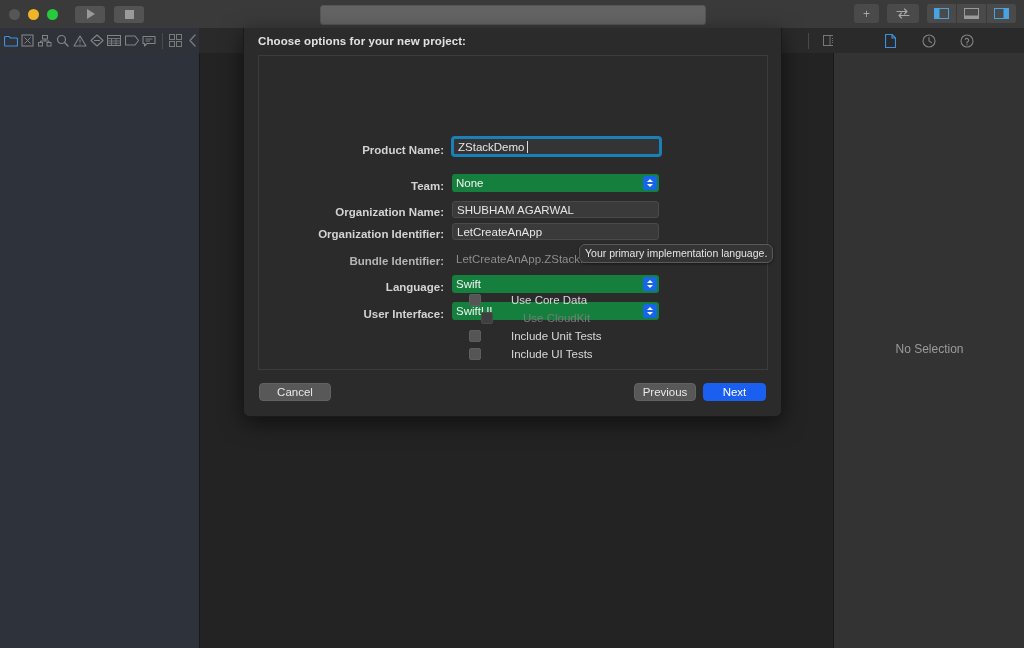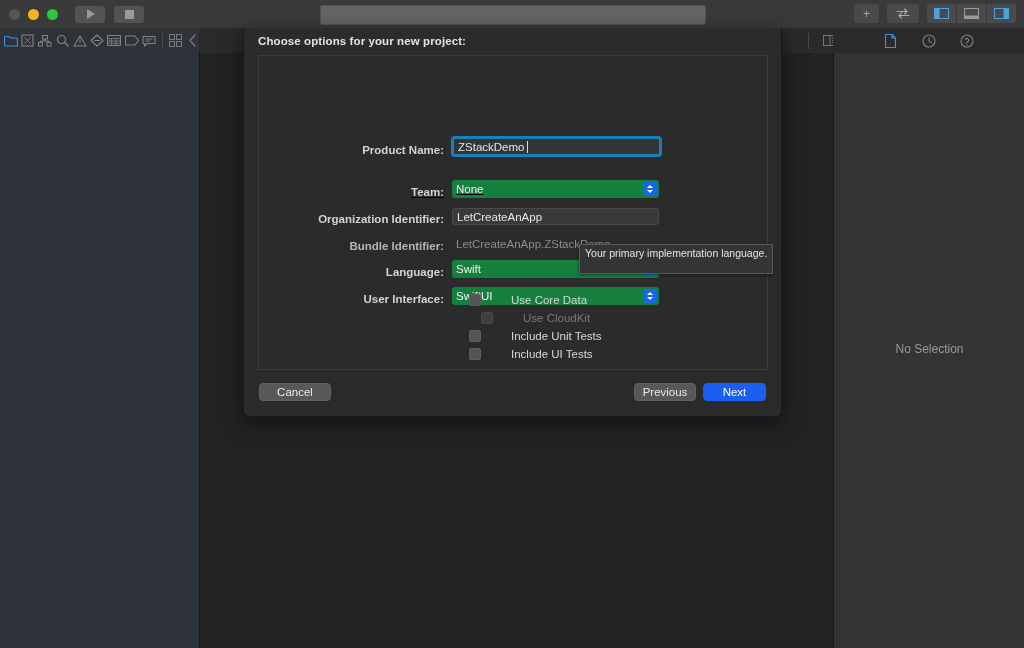--- a/index.html
+++ b/index.html
@@ -311,24 +311,24 @@
     border-right: 3px solid transparent;
   }
   .chev-up { border-bottom: 3px solid #ffffff; }
   .chev-dn { border-top: 3px solid #ffffff; }
 
   .tooltip {
     position: absolute;
     left: 578px; top: 244px;
     background: #343434;
     border: 1px solid #5a5a5a;
-    border-radius: 0;
+    border-radius: 6px;
     color: #e4e4e4;
     font-size: 10.5px;
-    padding: 2px 5px 14px 5px;
+    padding: 2px 5px 3px 5px;
     white-space: nowrap;
     box-shadow: 0 1px 3px rgba(0,0,0,0.5);
     z-index: 20;
   }
 
   .checks {
     position: absolute;
     left: 210px; top: 236px;
   }
   .chk-row {
@@ -554,35 +554,43 @@
         <div class="row">
           <div class="lab">Product Name:</div>
           <div class="ctl">
             <div class="textfield focused">
               <span>ZStackDemo </span>
                 <span class="caret"></span>
             </div>
           </div>
         </div>
 
-        <div class="row" style="margin-top:20px;text-decoration:underline;">
+        <div class="row" style="margin-top:14px;">
           <div class="lab">Team:</div>
           <div class="ctl">
             <div class="popup">
               <span>None</span>
               <span class="arrows">
                 <span class="chev-up"></span>
                 <span class="chev-dn"></span>
               </span>
             </div>
           </div>
         </div>
 
-
-        <div class="row" style="margin-top:5px;">
+        <div class="row" style="margin-top:4px;">
+          <div class="lab">Organization Name:</div>
+          <div class="ctl">
+            <div class="textfield">
+              <span>SHUBHAM AGARWAL</span>
+            </div>
+          </div>
+        </div>
+
+        <div class="row" style="">
           <div class="lab">Organization Identifier:</div>
           <div class="ctl">
             <div class="textfield">
               <span>LetCreateAnApp</span>
             </div>
           </div>
         </div>
 
         <div class="row" style="margin-top:5px;">
           <div class="lab dim">Bundle Identifier:</div>

